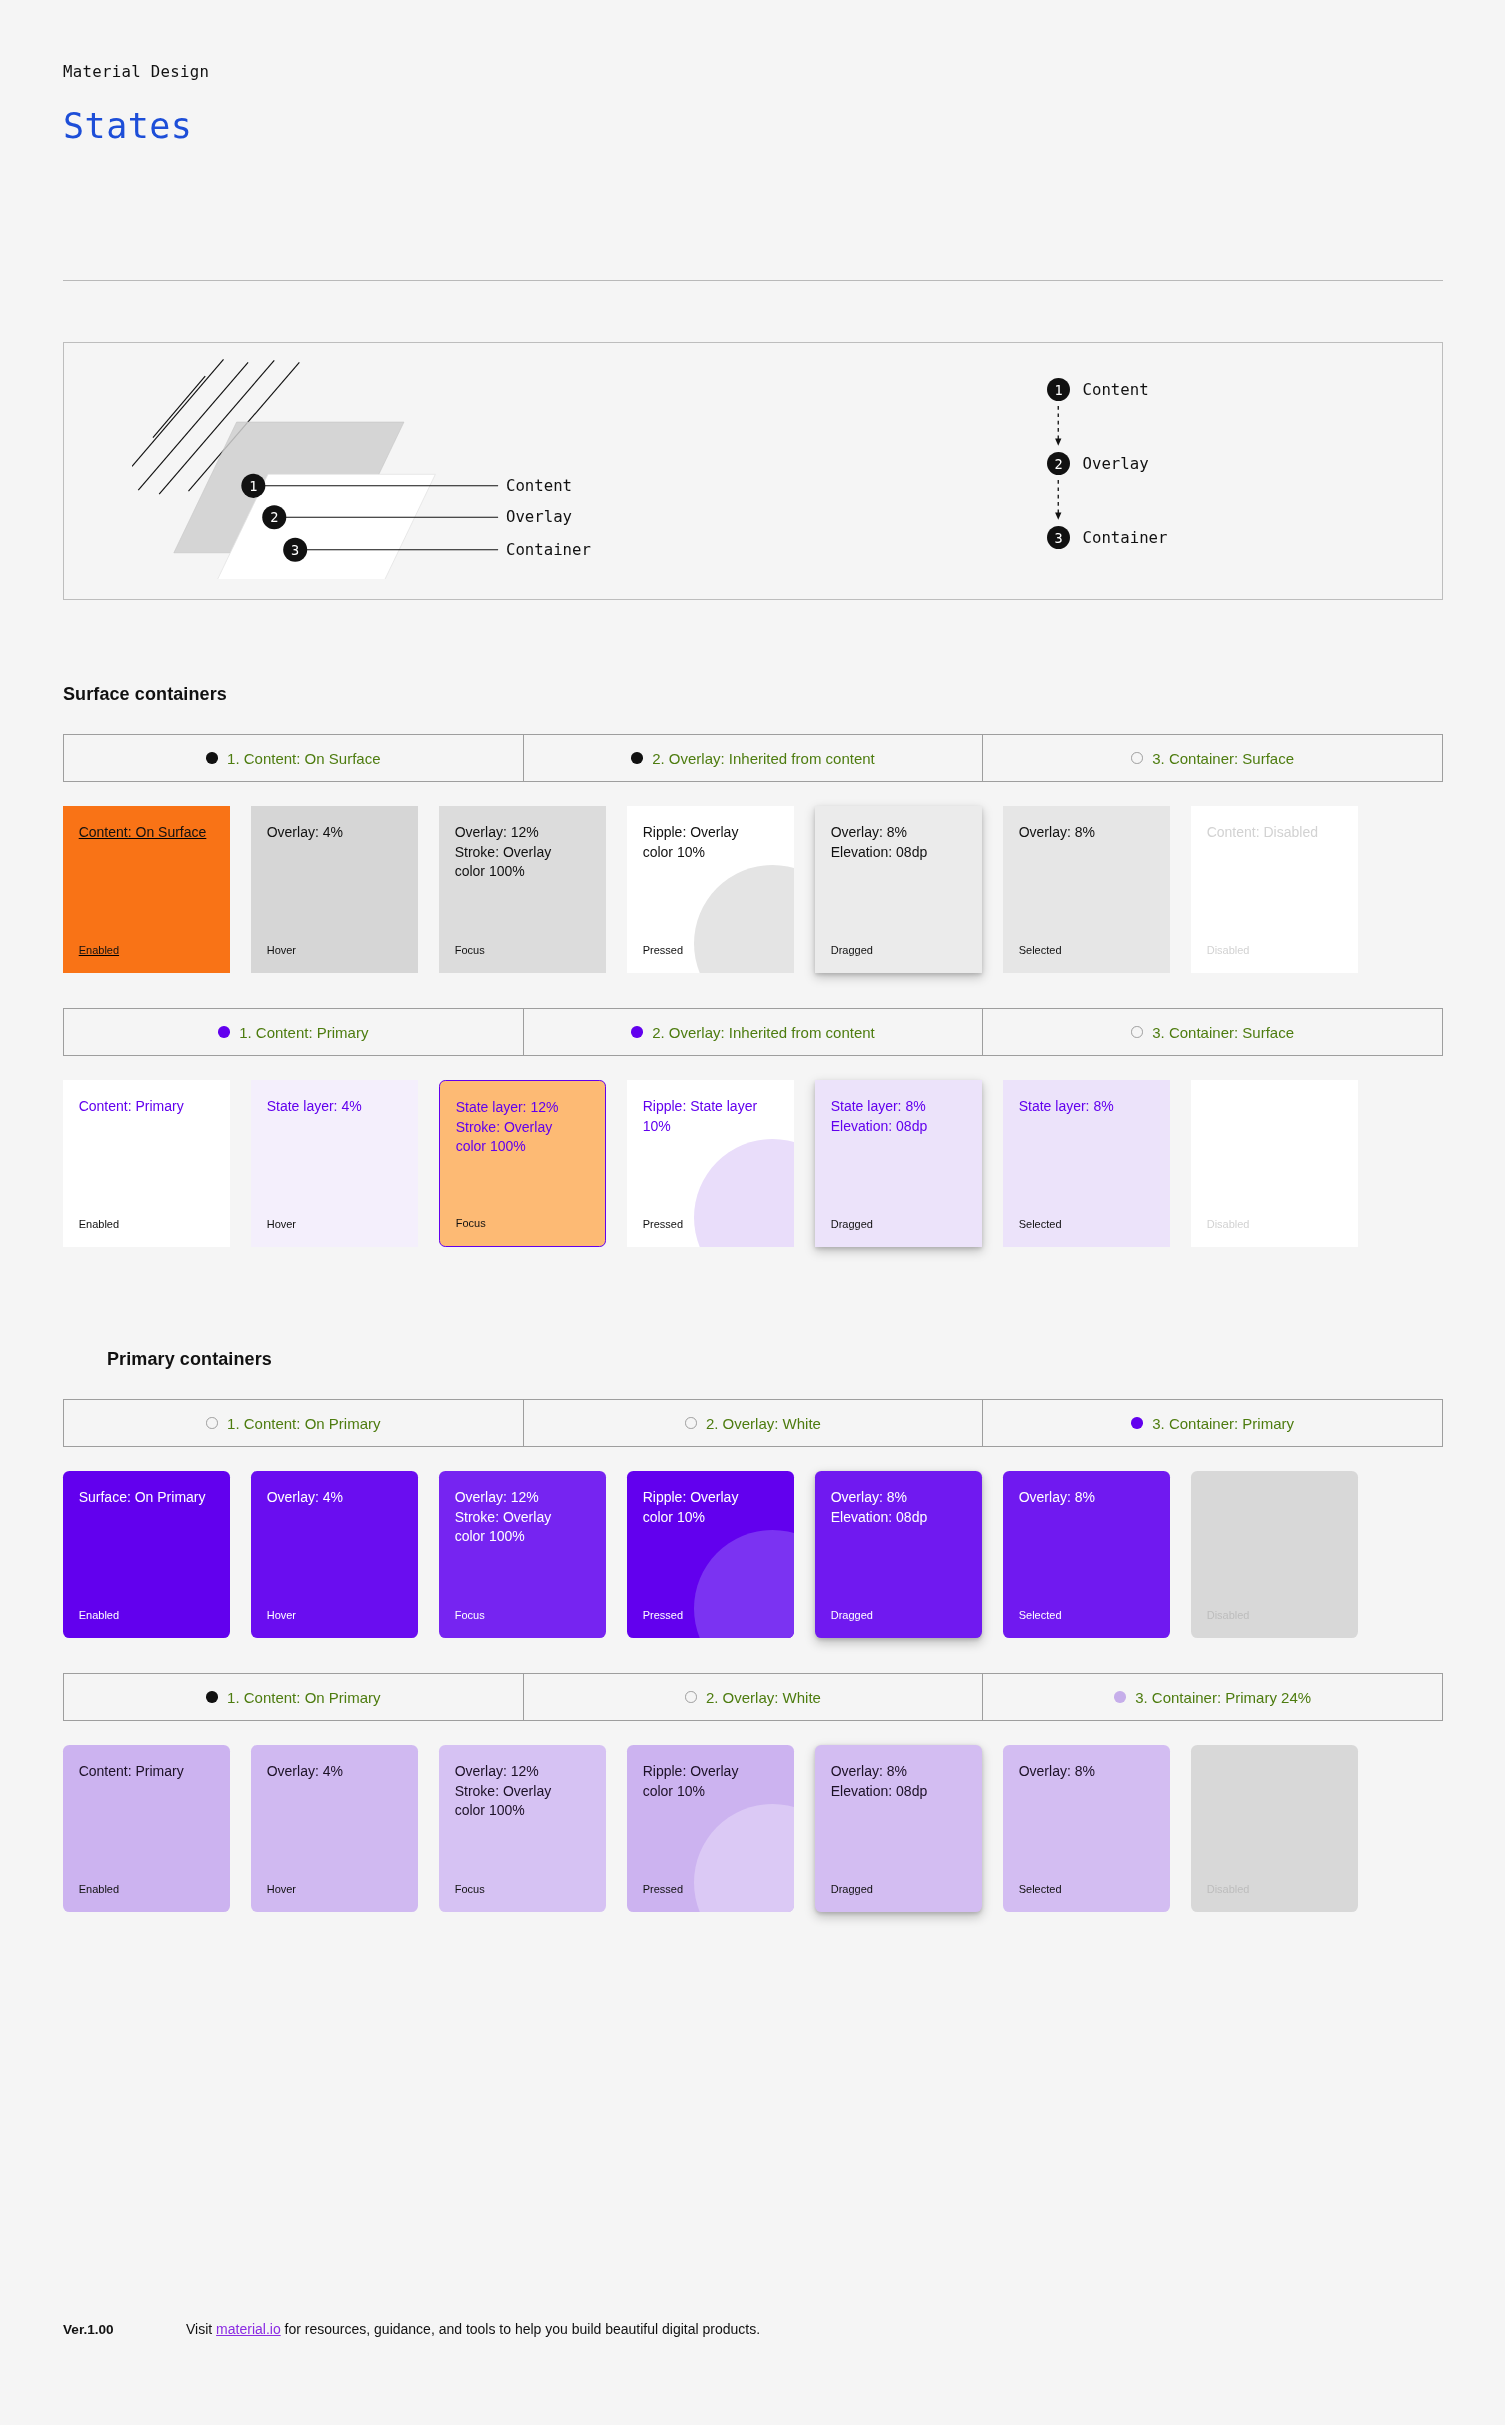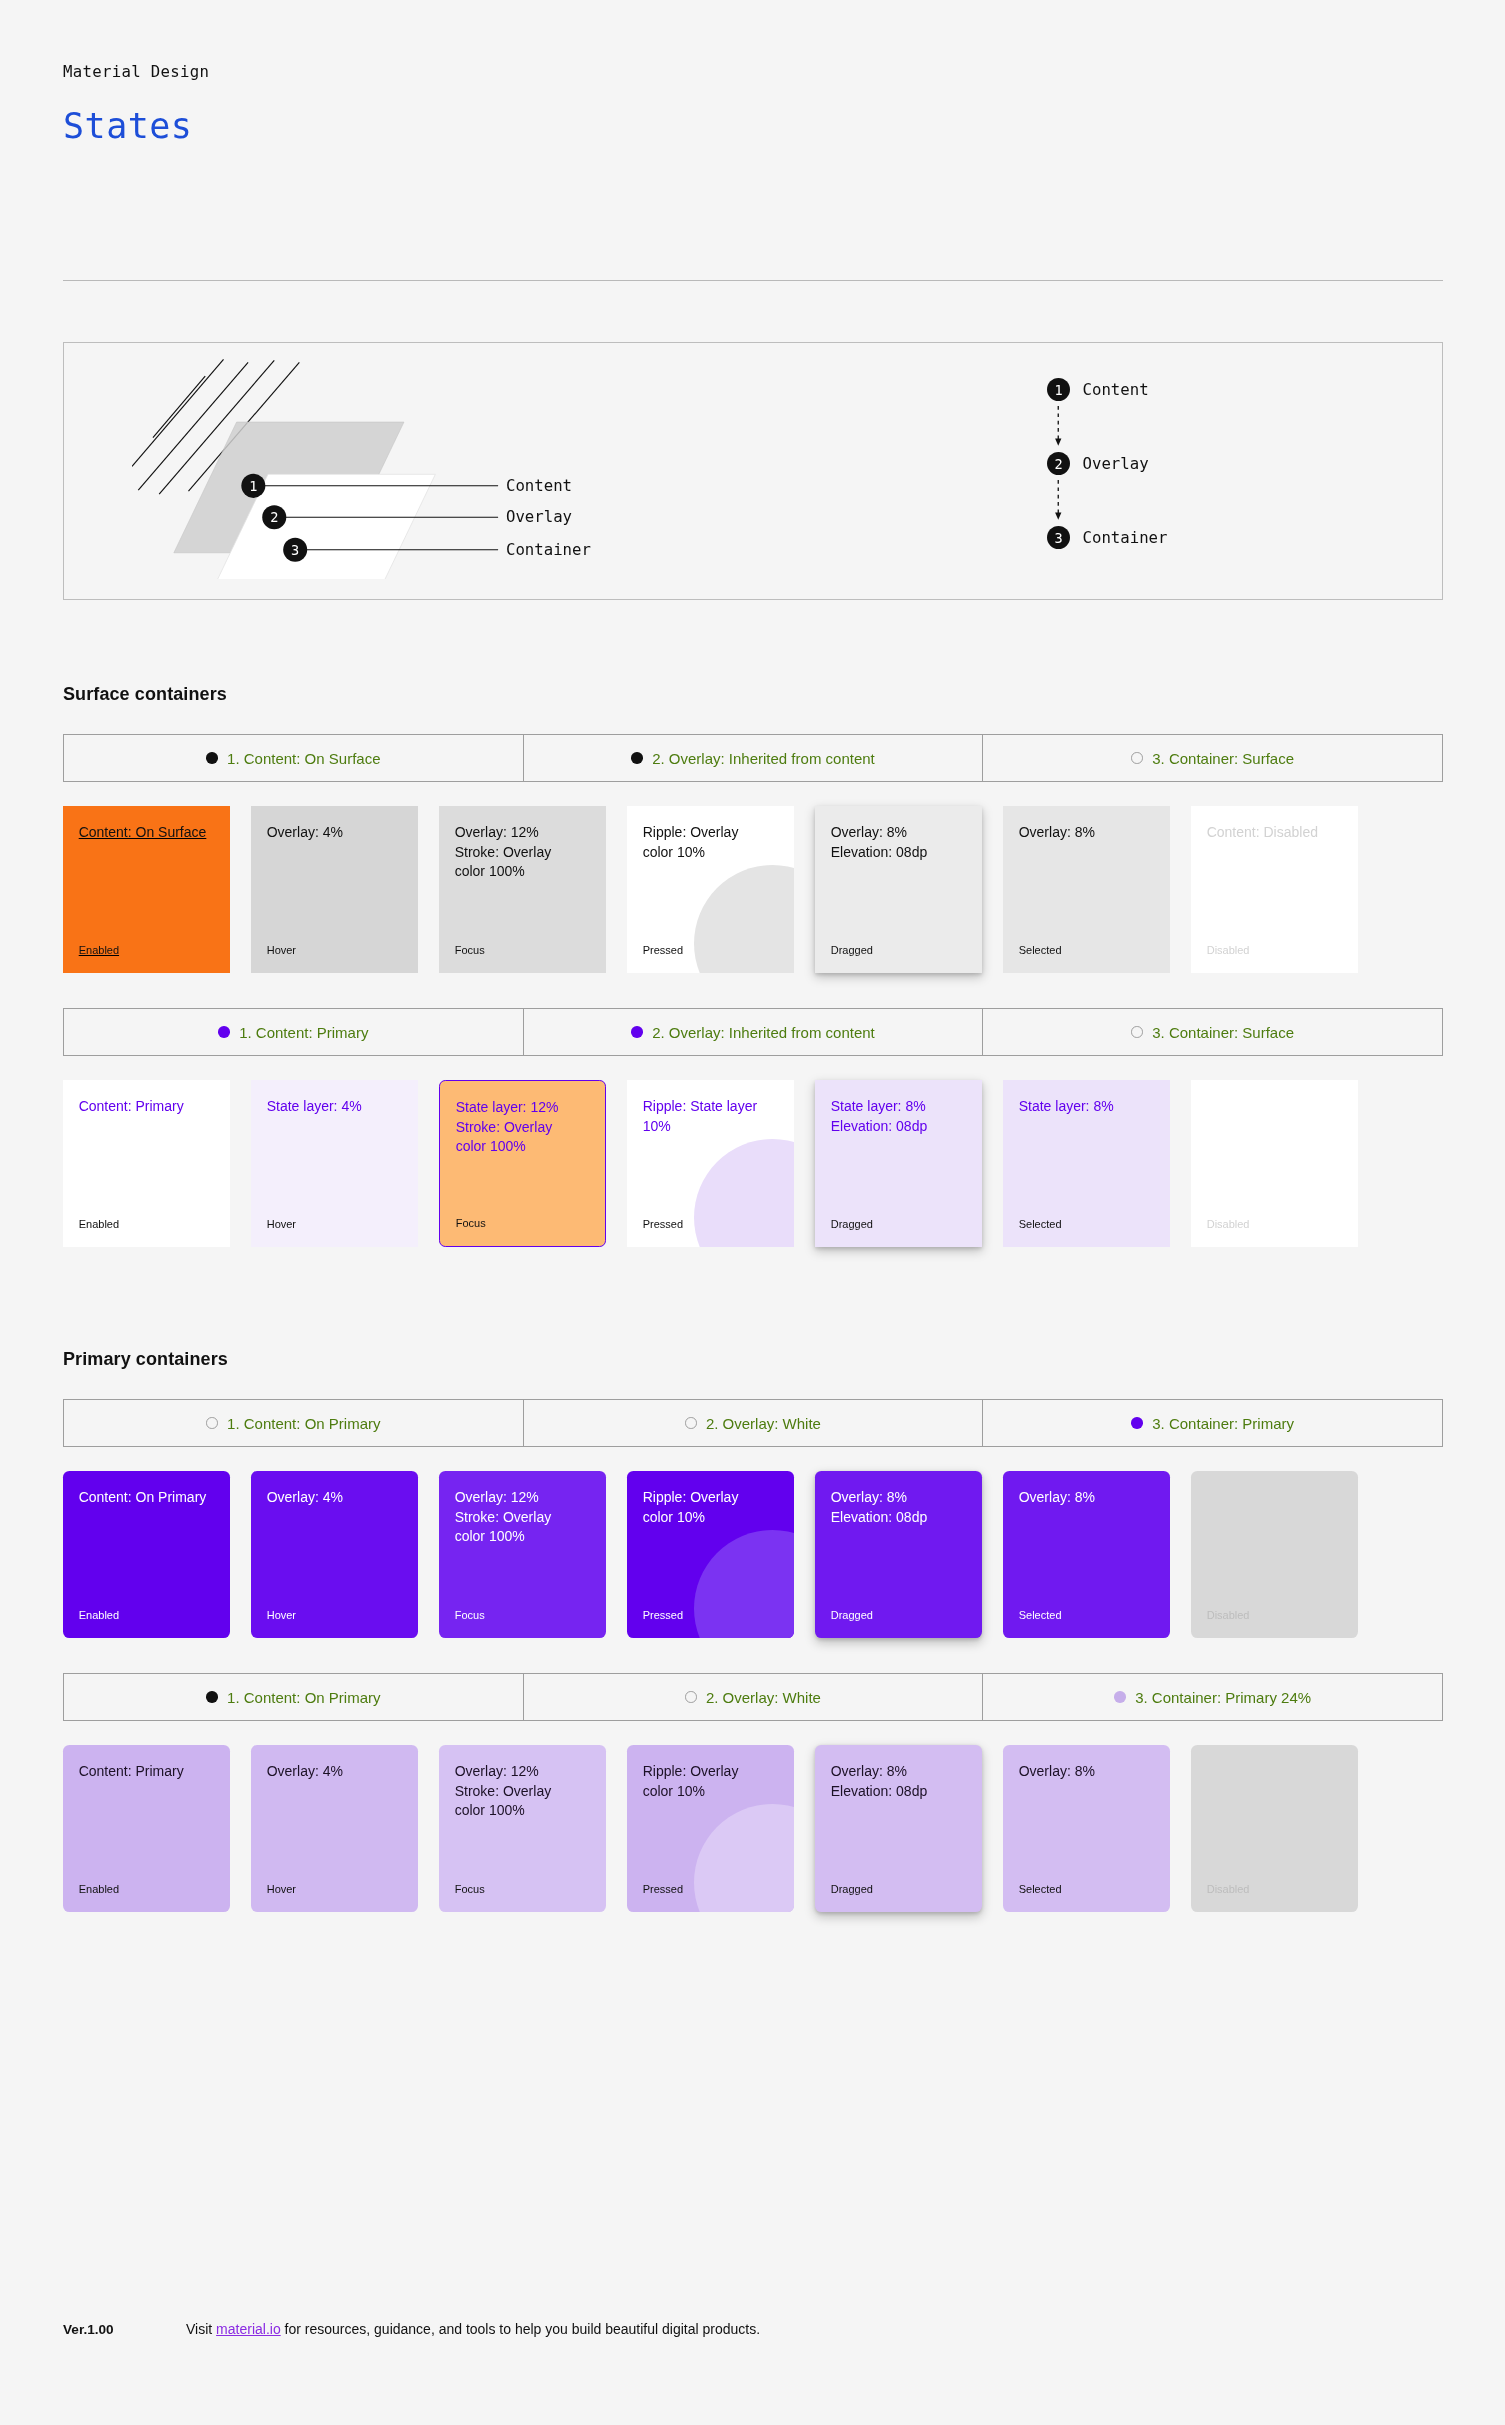--- a/index.html
+++ b/index.html
@@ -355,38 +355,38 @@
         </div>
         <div class="state-card" style="background: rgb(236, 227, 250);">
           <div class="card-desc" style="color: rgb(98, 0, 238);">State layer: 8%</div>
           <div class="card-state" style="color: rgb(17, 17, 17);">Selected</div>
         </div>
         <div class="state-card" style="background: rgb(255, 255, 255);">
           <div class="card-desc" style="color: rgb(210, 210, 210);"></div>
           <div class="card-state" style="color: rgb(210, 210, 210);">Disabled</div>
         </div>
       </div>
-      <div class="section-heading" style="margin-top: 102px;">Primary containers</div>
+      <div class="section-heading" style="margin-top: 102px; margin-left: 44px;">Primary containers</div>
       <div class="legend-bar" style="margin-top: 29px;">
         <div class="legend-cell">
           <span class="legend-dot" style="background:transparent;border:1px solid #9e9e9e;"></span>
           <span class="legend-text">1. Content: On Primary</span>
         </div>
         <div class="legend-cell">
           <span class="legend-dot" style="background:transparent;border:1px solid #9e9e9e;"></span>
           <span class="legend-text">2. Overlay: White</span>
         </div>
         <div class="legend-cell">
           <span class="legend-dot" style="background:#6200EE;"></span>
           <span class="legend-text">3. Container: Primary</span>
         </div>
       </div>
       <div class="card-row" style="margin-top: 24px;">
         <div class="state-card rounded" style="background: rgb(98, 0, 238);">
-          <div class="card-desc" style="color: rgb(255, 255, 255);">Content: On Primary</div>
+          <div class="card-desc" style="color: rgb(255, 255, 255);">Surface: On Primary</div>
           <div class="card-state" style="color: rgb(255, 255, 255);">Enabled</div>
         </div>
         <div class="state-card rounded" style="background: rgb(106, 13, 240);">
           <div class="card-desc" style="color: rgb(255, 255, 255);">Overlay: 4%</div>
           <div class="card-state" style="color: rgb(255, 255, 255);">Hover</div>
         </div>
         <div class="state-card rounded" style="background: rgb(118, 36, 241);">
           <div class="card-desc" style="color: rgb(255, 255, 255);">Overlay: 12%
 Stroke: Overlay
 color 100%</div>

